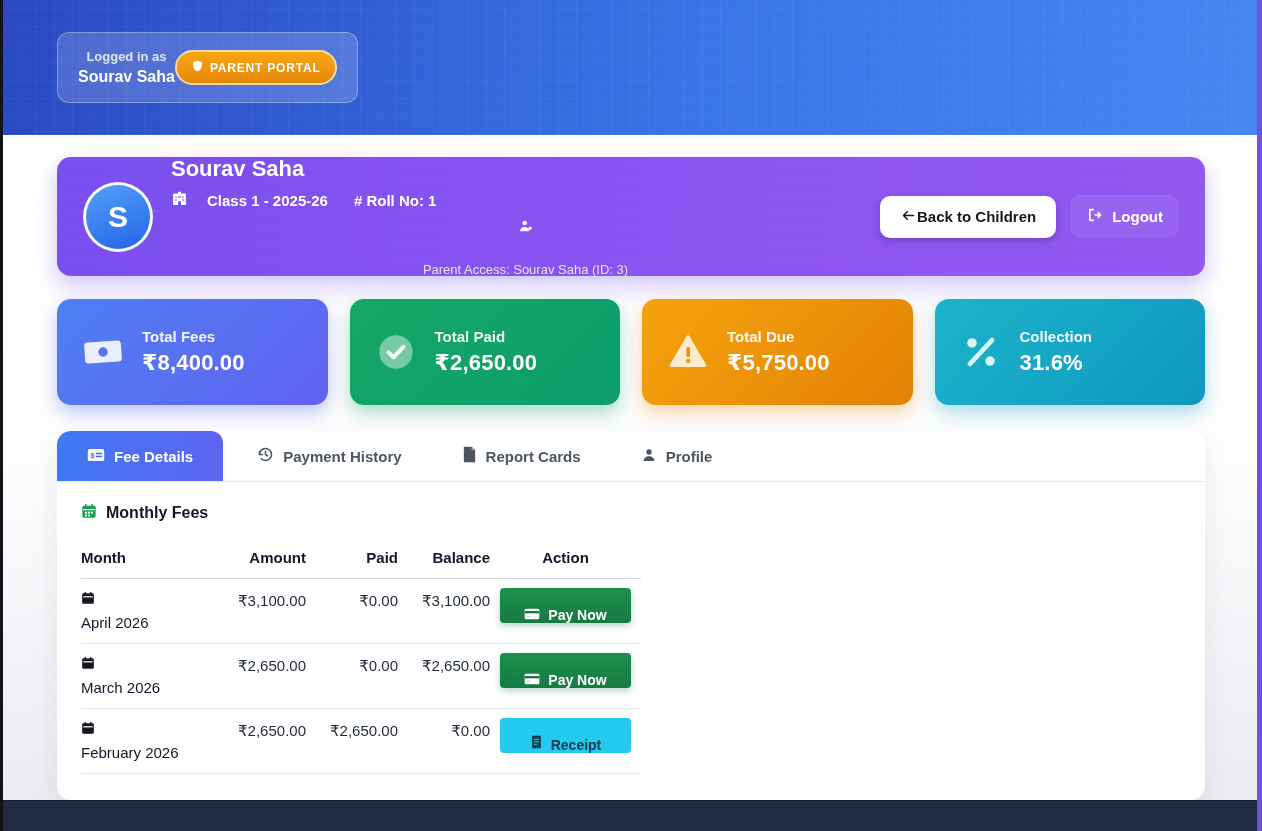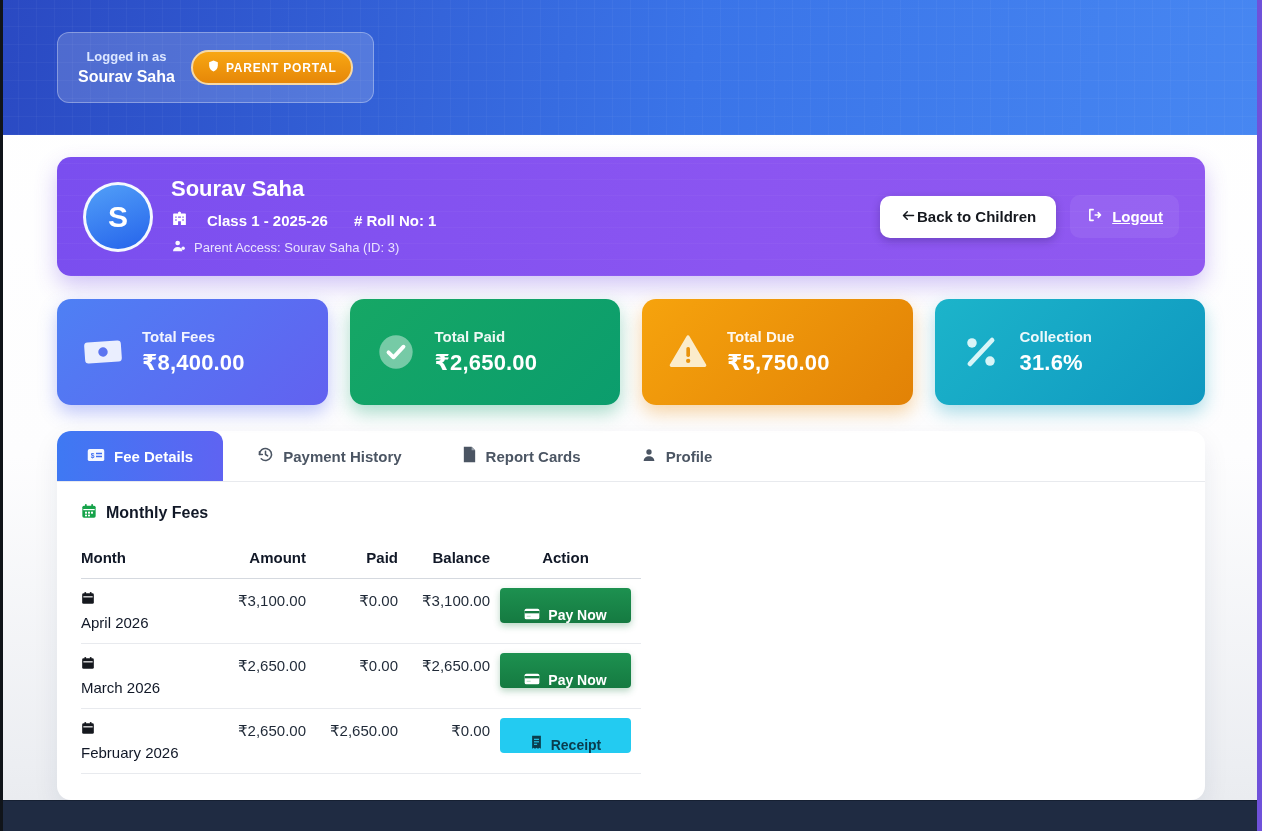--- a/index.html
+++ b/index.html
@@ -23,21 +23,21 @@
           display:flex; align-items:center; justify-content:center; box-shadow:0 4px 10px rgba(0,0,30,.25); }
   .logo-emblem { width:52px; height:52px; border-radius:50%; border:5px solid #24418f; position:relative;
           background:radial-gradient(circle at 50% 42%, #fdf0b0 0 30%, #f0c64a 70%, #d9a32e 100%); }
   .logo-ribbon { position:absolute; left:50%; bottom:-12px; transform:translateX(-50%); width:40px; height:10px;
           background:#24418f; border-radius:3px 3px 6px 6px; }
   .logo-figure { position:absolute; left:50%; top:48%; transform:translate(-50%,-50%); width:14px; height:18px;
           background:#c96a2a; border-radius:45% 45% 30% 30%; }
   .brand-title { font-size:27px; font-weight:bold; letter-spacing:.2px; text-shadow:0 1px 2px rgba(0,0,40,.25); }
   .brand-tagline { margin-top:7px; font-size:14px; color:#e4ecff; font-weight:600; }
 
-  .login-box { display:flex; align-items:center; gap:16px; padding:16px 20px; border-radius:12px;
+  .login-box { display:flex; align-items:center; padding:16px 20px; border-radius:12px;
                background:rgba(255,255,255,0.17); border:1px solid rgba(255,255,255,0.32); }
   .login-texts { display:flex; flex-direction:column; align-items:center; gap:4px; }
   .login-label { font-size:13px; color:#dbe6ff; font-weight:600; }
   .login-user { font-size:16px; font-weight:bold; color:#fff; }
   .portal-badge { display:flex; align-items:center; gap:6px; padding:7px 14px; border-radius:999px;
                background:linear-gradient(180deg,#f8a713,#e68708); border:2px solid #f6d9a6;
                font-size:12px; font-weight:bold; letter-spacing:.8px; color:#fff; cursor:pointer; }
 
   
   .main { flex:1 1 auto; padding:22px 57px 0; }
@@ -47,27 +47,27 @@
             background:
               repeating-linear-gradient(0deg, rgba(255,255,255,0.03) 0 1px, transparent 1px 16px),
               linear-gradient(95deg,#7a4eef 0%,#8b55f1 60%,#9059f0 100%); }
   .avatar { width:70px; height:70px; border-radius:50%; border:3px solid rgba(255,255,255,.95); flex:0 0 auto;
             background:linear-gradient(160deg,#52a0f8,#2563eb); display:flex; align-items:center; justify-content:center;
             font-size:30px; font-weight:bold; }
   .banner-info { margin-left:18px; flex:1 1 auto; }
   .student-name { font-size:22px; font-weight:bold; }
   .meta-line1 { margin-top:8px; display:flex; align-items:center; gap:26px; font-size:15px; font-weight:600; }
   .meta-item { display:flex; align-items:center; gap:19px; }
-  .meta-line2 { margin-top:8px; display:flex; align-items:center; gap:7px; font-size:13px; color:#efeaff; opacity:.95; }
+  .meta-line2 { margin-top:8px; display:flex; align-items:center; gap:25px; font-size:13px; color:#efeaff; opacity:.95;flex-direction:column; }
   .banner-actions { display:flex; align-items:center; gap:14px; }
   .btn-back { display:flex; align-items:center; background:#fff; color:#15181e; border:none;
               font-size:15px; font-weight:bold; padding:12px 20px; border-radius:10px; cursor:pointer;
               box-shadow:0 3px 8px rgba(20,10,60,.25); font-family:inherit; }
   .btn-logout { display:flex; align-items:center; gap:9px; background:rgba(255,255,255,0.07); color:#fff; border:none;
-              font-size:15px; font-weight:bold; padding:12px 16px; border-radius:10px; cursor:pointer; font-family:inherit;text-decoration:underline; }
+              font-size:15px; font-weight:bold; padding:12px 16px; border-radius:10px; cursor:pointer; font-family:inherit; }
 
   
   .stats { display:flex; gap:22px; margin-top:23px; }
   .stat-card { flex:1 1 0; height:106px; border-radius:14px; display:flex; align-items:center; gap:17px;
                padding:0 24px; color:#fff; }
   .stat-fees { background:linear-gradient(135deg,#4e80f4,#6261f0); box-shadow:0 8px 18px rgba(80,100,240,.35); }
   .stat-paid { background:linear-gradient(135deg,#16a765,#0b9d6d); box-shadow:0 8px 18px rgba(16,160,110,.35); }
   .stat-due  { background:linear-gradient(135deg,#f6a30d,#e28206); box-shadow:0 8px 18px rgba(235,140,10,.35); }
   .stat-coll { background:linear-gradient(135deg,#1cb4ca,#0f98c0); box-shadow:0 8px 18px rgba(20,160,190,.35); }
   .stat-icon { width:44px; height:44px; display:flex; align-items:center; justify-content:center; flex:0 0 auto; }

